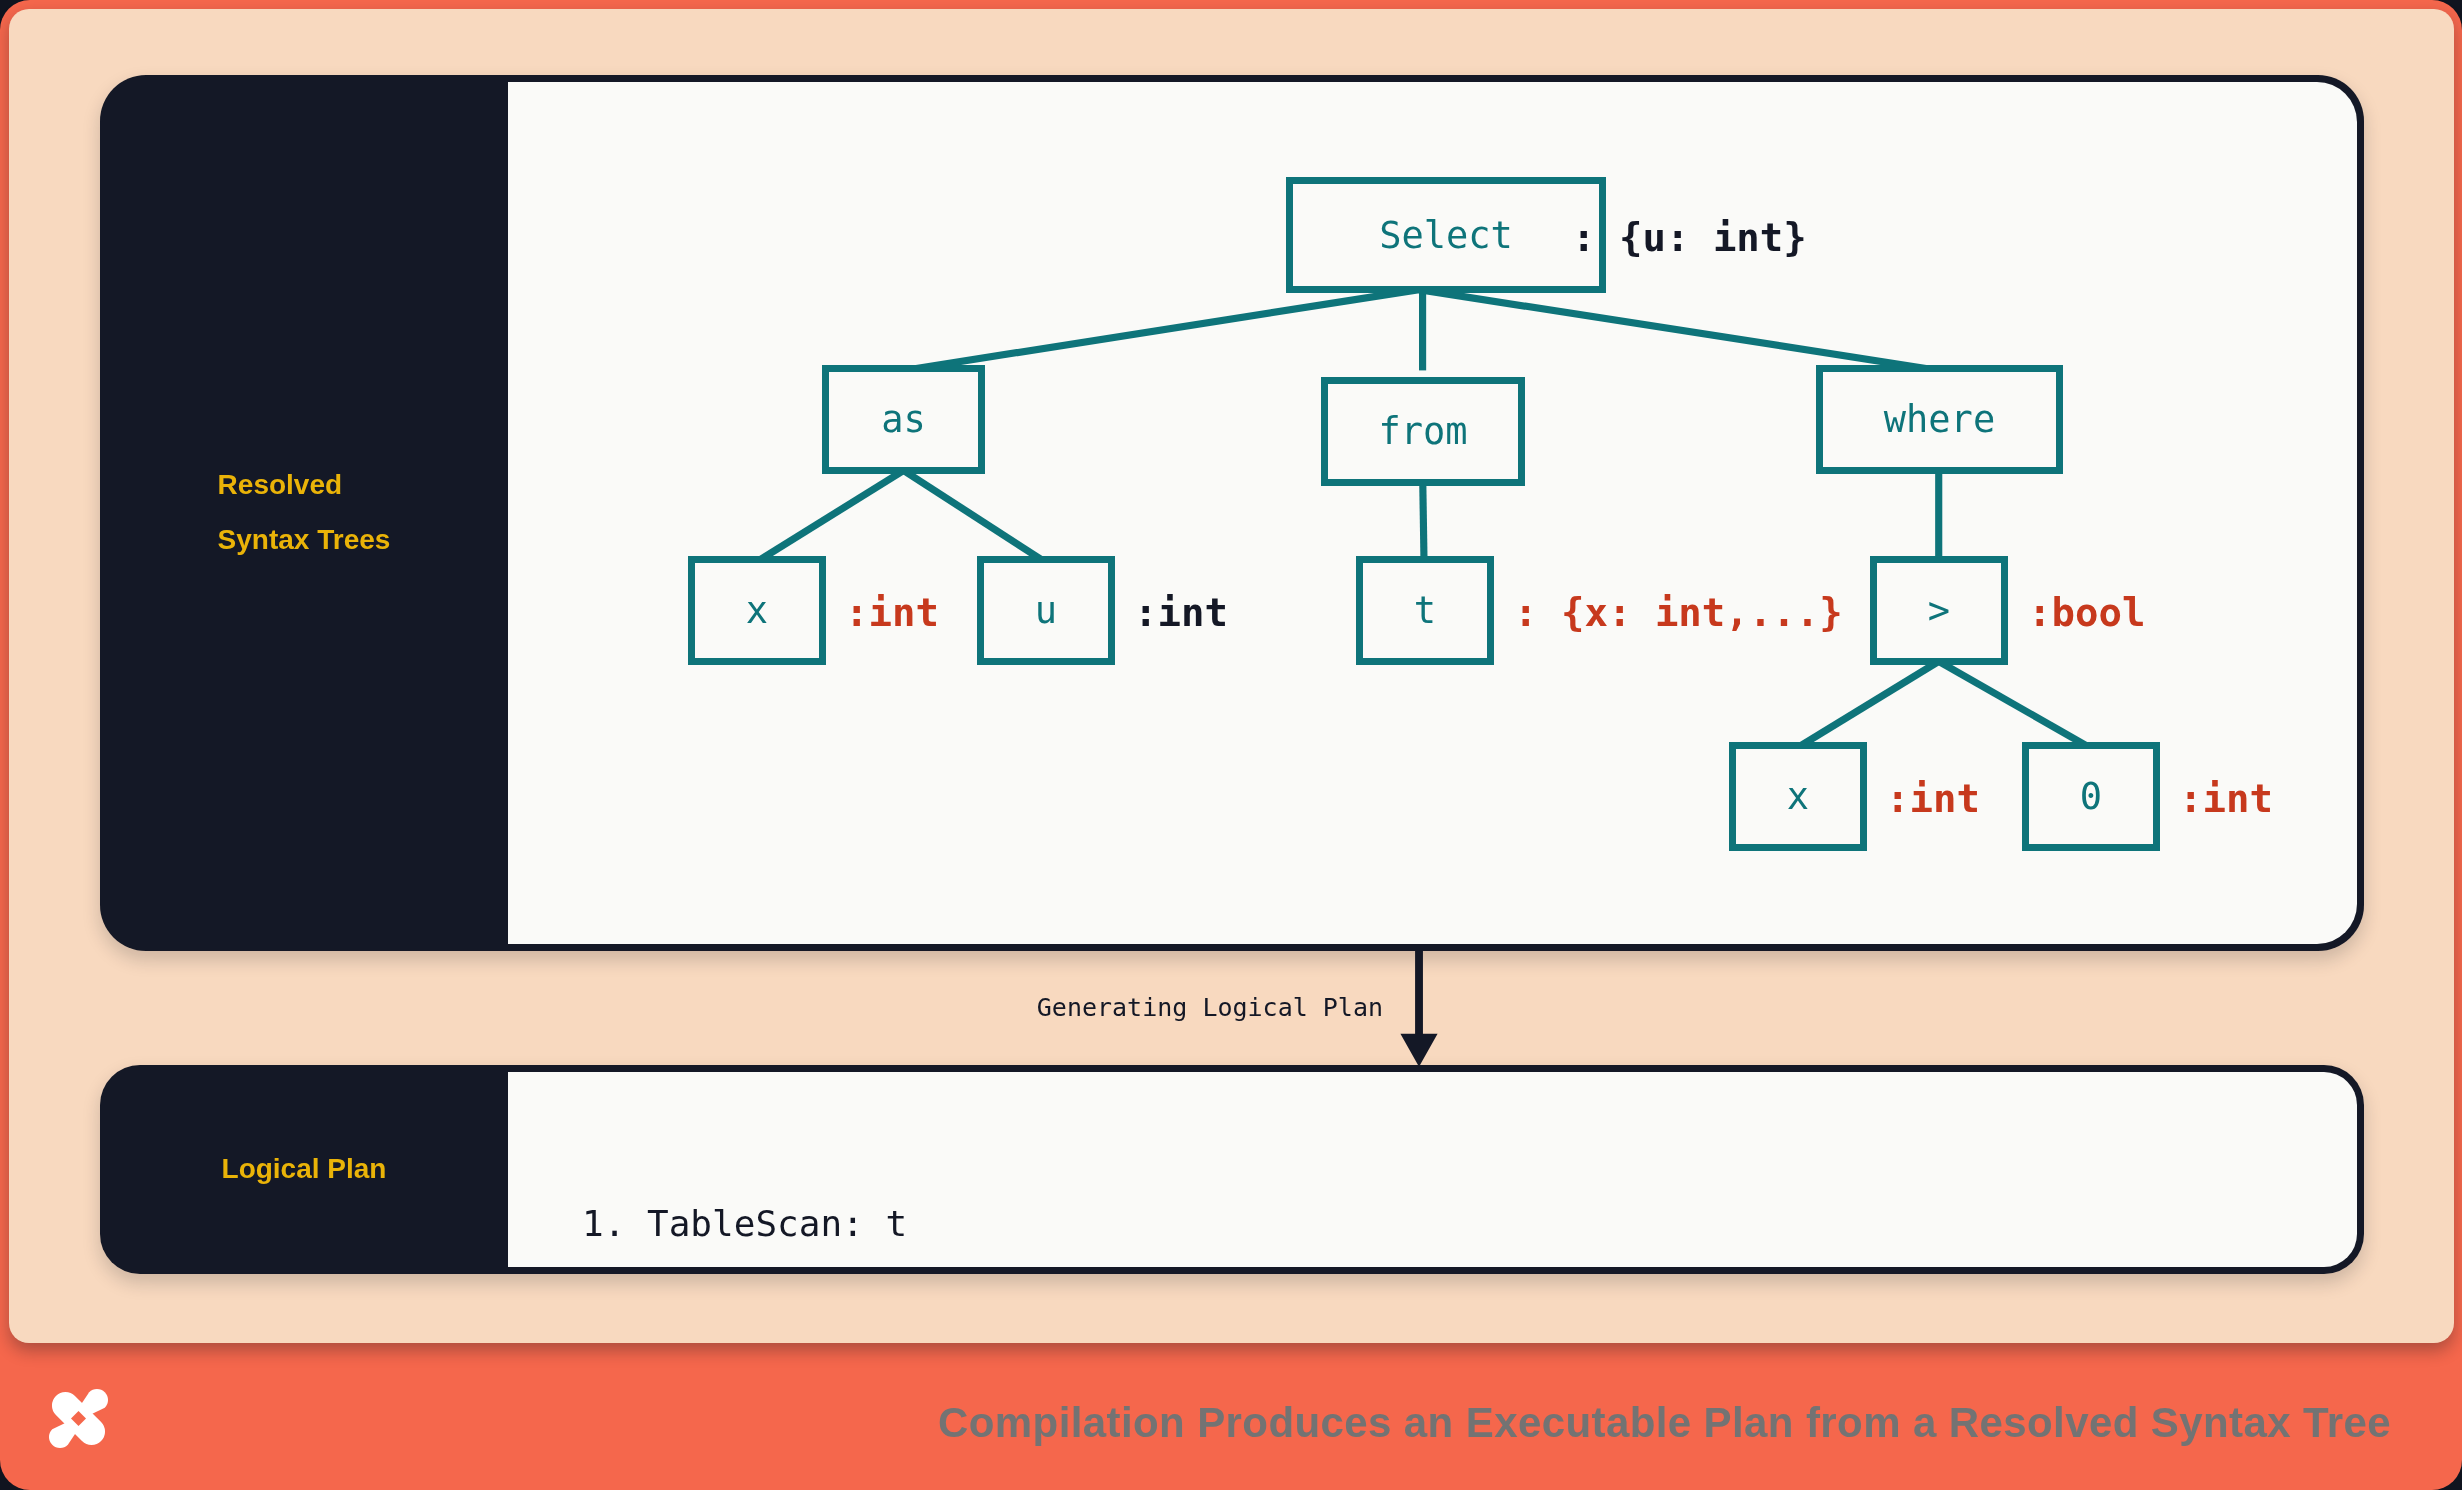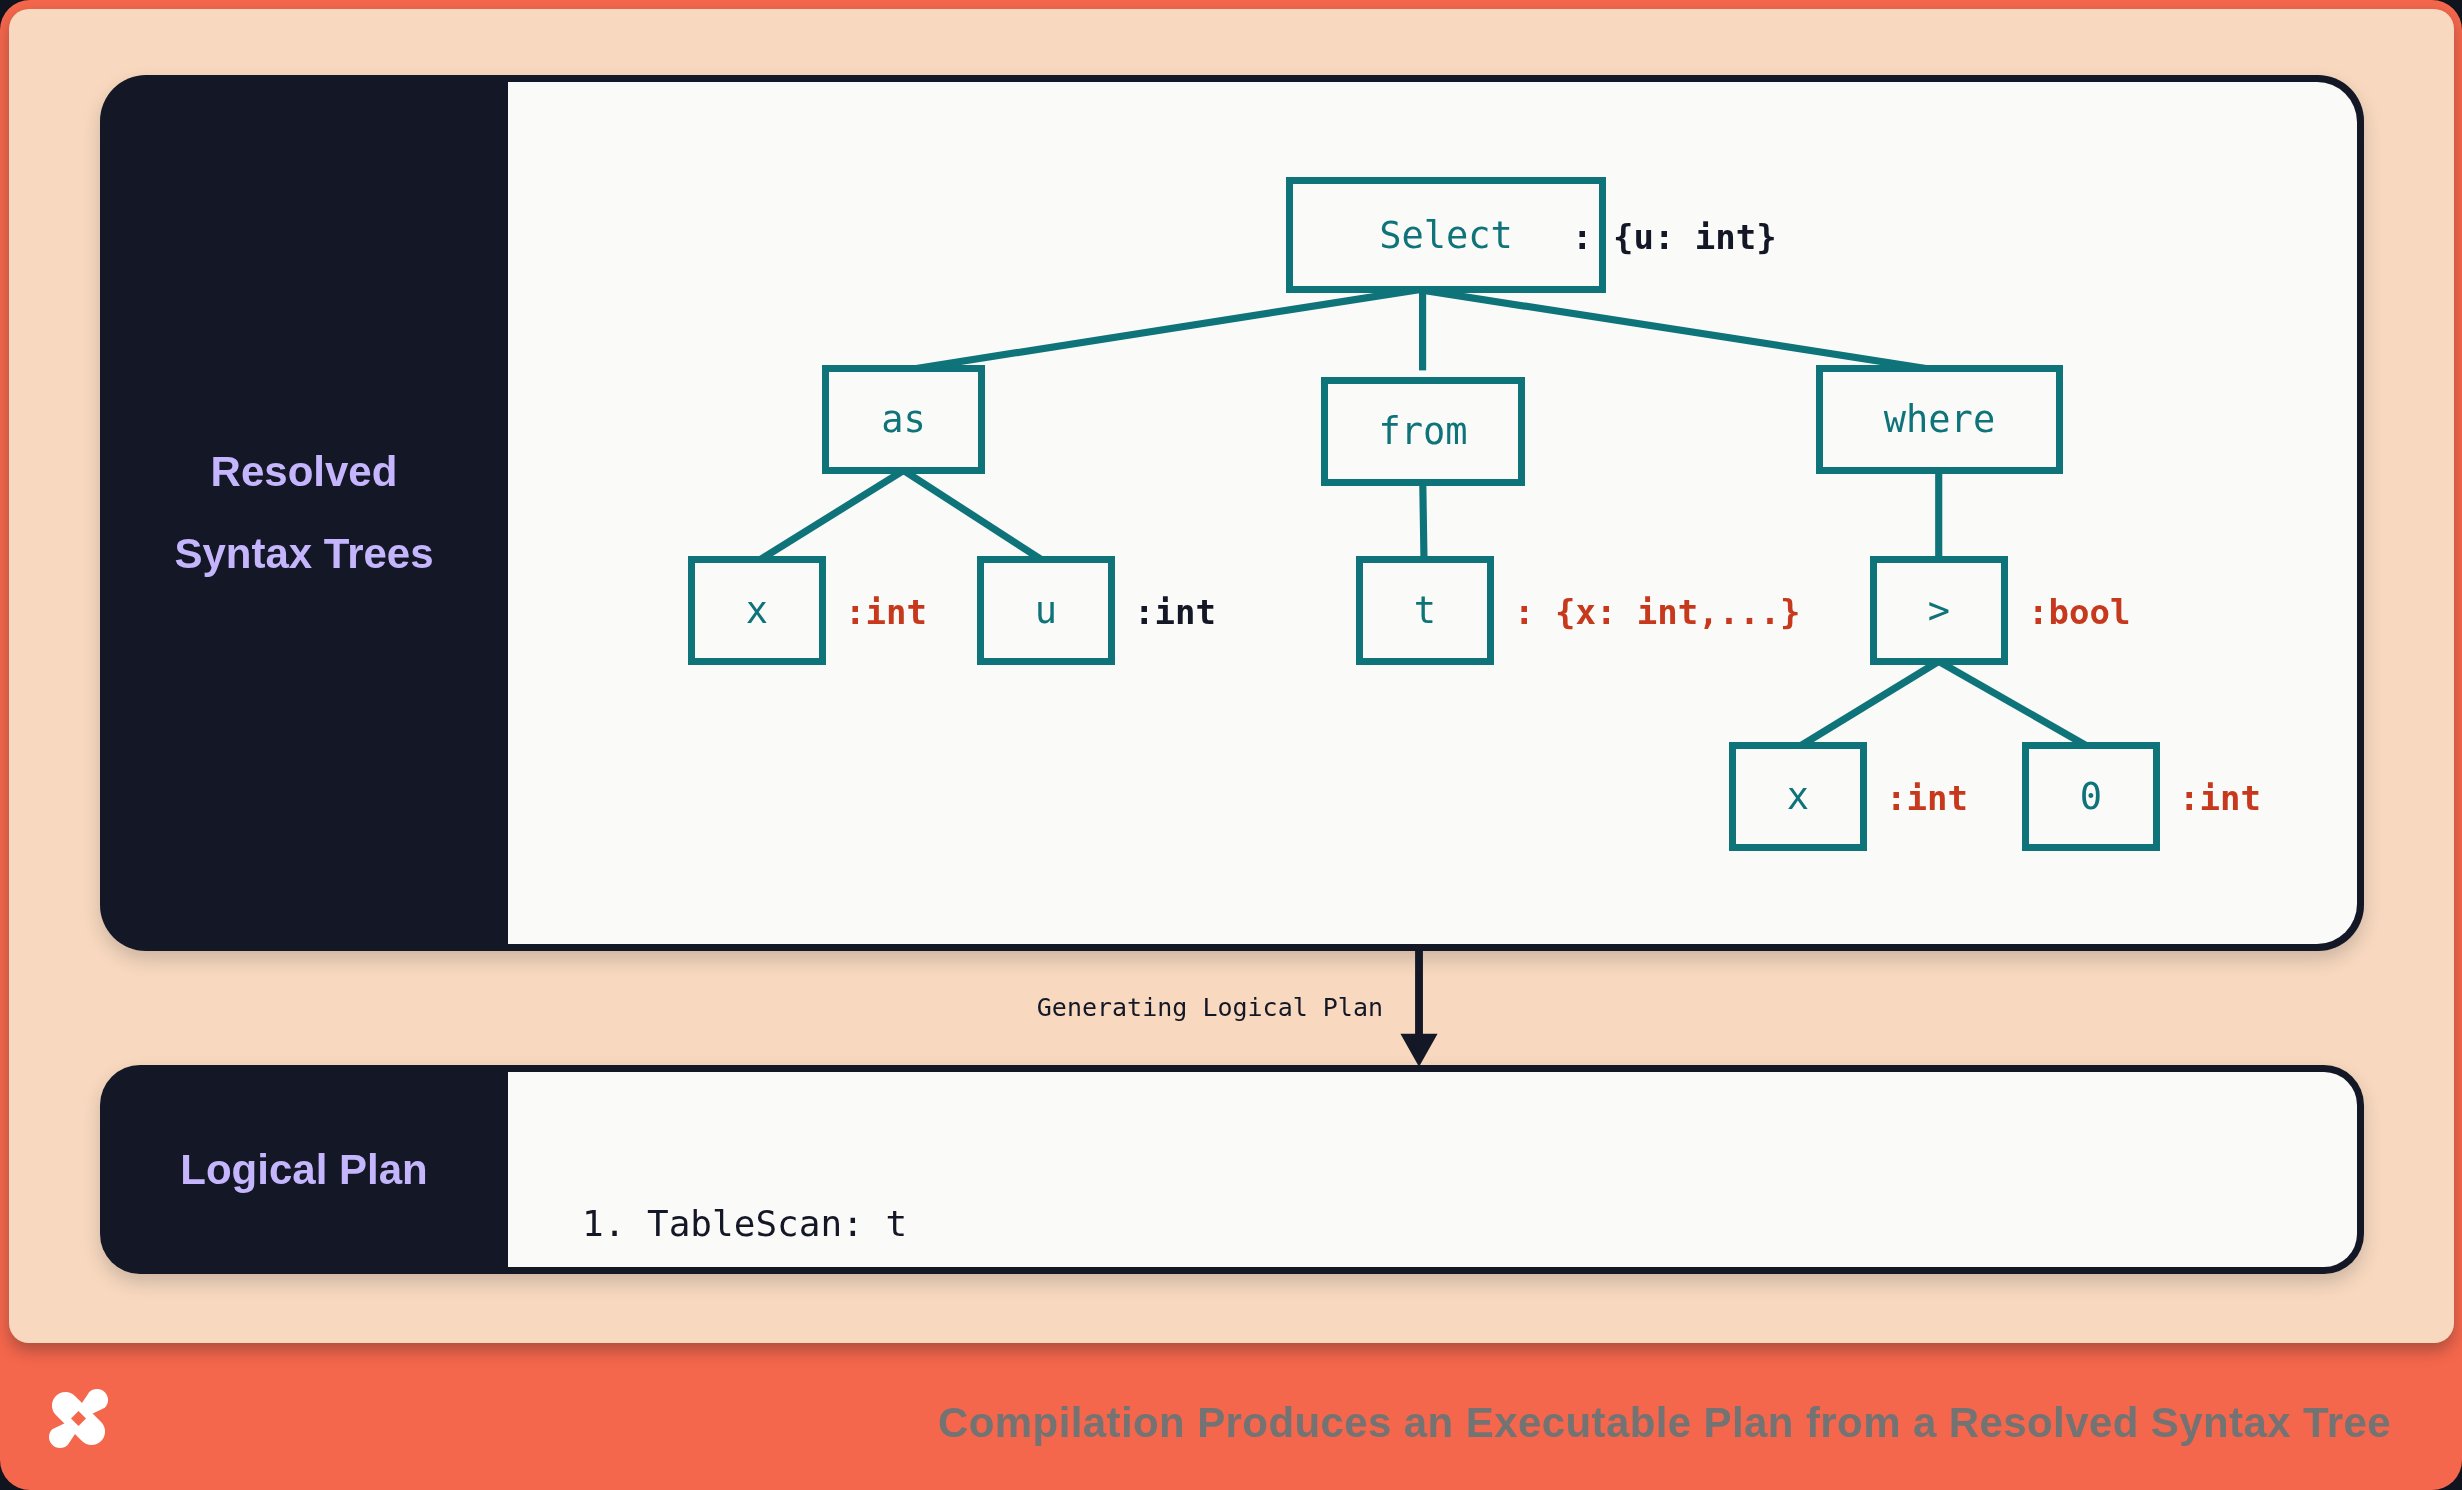--- a/index.html
+++ b/index.html
@@ -55,25 +55,25 @@
     position: absolute;
     left: 0;
     top: 0;
     width: 408px;
     height: 100%;
     display: flex;
     align-items: center;
     justify-content: center;
   }
   .card-sidebar .side-label {
-    color: #c4b5fd;
+    color: #eab308;
     font-weight: bold;
-    font-size: 42px;
+    font-size: 28px;
     line-height: 1.95;
-    text-align: center;
+    text-align: left;
   }
   .card-content {
     position: absolute;
     left: 408px;
     top: 7.1px;
     right: 7.1px;
     bottom: 7.1px;
     background: #fafaf8;
   }
   #card-resolved .card-content { border-radius: 0 40px 40px 0; }
@@ -101,21 +101,21 @@
   #n-t      { left: 1356px; top: 556px; width: 138px; height: 109px; }
   #n-gt     { left: 1870px; top: 556px; width: 138px; height: 109px; }
   #n-x2     { left: 1729px; top: 742px; width: 138px; height: 109px; }
   #n-zero   { left: 2022px; top: 742px; width: 138px; height: 109px; }
 
   .annot {
     position: absolute;
     transform: translateY(-50%);
     font-family: "DejaVu Sans Mono", monospace;
     font-weight: bold;
-    font-size: 34px;
+    font-size: 39px;
     white-space: pre;
   }
   .annot.red  { color: #c7391d; }
   .annot.navy { color: #141826; }
   #a-select { left: 1572px; top: 237px; }
   #a-x1     { left: 845px; top: 612px; }
   #a-u      { left: 1134px; top: 612px; }
   #a-t      { left: 1514px; top: 612px; }
   #a-gt     { left: 2028px; top: 612px; }
   #a-x2     { left: 1886px; top: 798px; }

